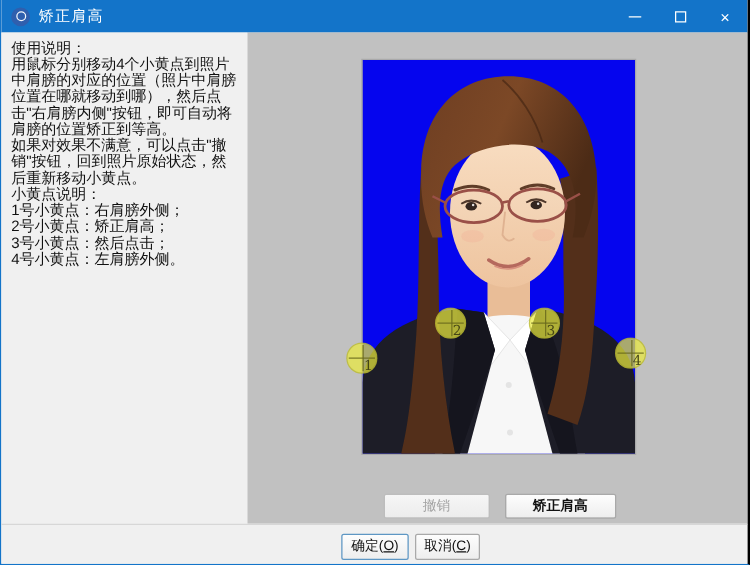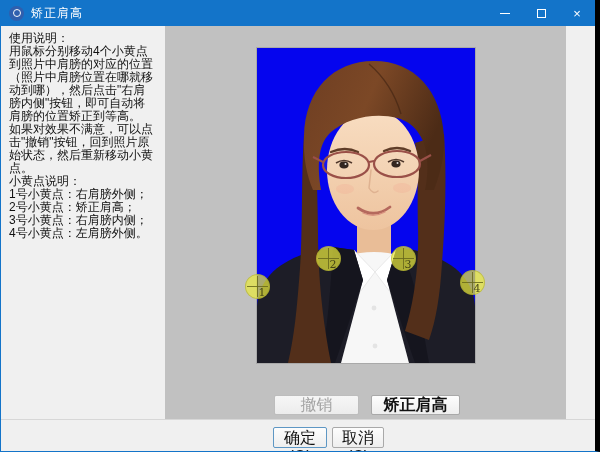--- a/index.html
+++ b/index.html
@@ -1,19 +1,19 @@
 <!DOCTYPE html>
 <html><head>
 <meta charset="utf-8">
 <style>
   * { margin:0; padding:0; box-sizing:border-box; }
   html,body { width:600px; height:452px; font-family:"Liberation Sans","DejaVu Sans",sans-serif; }
   .window {
     width:600px; height:452px; position:relative; overflow:hidden;
-    border-left:1px solid #1374c9; border-right:5px solid #000000; border-bottom:1px solid #1374c9;
+    border-left:1px solid #1374c9; border-right:2px solid #000000; border-bottom:1px solid #1374c9;
     background:#f0f0f0;
   }
   
   .titlebar {
     height:26px; background:#1374c9; display:flex; align-items:center; color:#fff;
   }
   .app-icon {
     width:15px; height:15px; border-radius:50%; margin-left:8px; position:relative;
     background:#2f5fae; flex:0 0 auto;
   }
@@ -25,21 +25,21 @@
   .tb-spacer { flex:1; }
   .tb-btn {
     width:36px; height:26px; display:flex; align-items:center; justify-content:center;
     font-size:13px; color:#fff; cursor:default;
   }
   .tb-btn.min span { display:block; width:10px; height:1px; background:#fff; }
   .tb-btn.max span { display:block; width:9px; height:9px; border:1px solid #fff; }
   
   .body { display:flex; height:393px; }
   .left-panel {
-    width:164px; background:#f0f0f0; padding:6px 8px 0 8px;
+    width:197px; background:#f0f0f0; padding:6px 8px 0 8px;
     font-size:12px; line-height:13px; color:#111;
   }
   .left-panel p { margin:0; }
   .mt-head { margin-top:0; }
   .mt-p1 { margin-top:5px; }
   .mt-p2 { margin-top:12px; }
   .mt-dots { margin-top:9px; }
   .mt-list { margin-top:6px; }
   .photo-area {
     position:relative; width:401px; background:#c1c1c1; overflow:hidden;
@@ -55,21 +55,21 @@
     background:rgba(233,233,62,0.72); border:1px solid rgba(150,150,40,0.45);
   }
   .dot .ch-h { position:absolute; left:1px; right:1px; top:50%; height:1px; background:rgba(105,105,28,0.85); }
   .dot .ch-v { position:absolute; top:1px; bottom:1px; left:50%; width:1px; background:rgba(105,105,28,0.85); }
   .dot .num {
     position:absolute; right:3px; bottom:-1px; font-size:11px; color:rgba(60,60,18,0.92);
     font-family:"DejaVu Serif","Liberation Serif",serif;
   }
   
   .btn {
-    position:absolute; height:20px; font-size:16px;
+    position:absolute; height:20px; font-size:11px;
     background:linear-gradient(#fdfdfd,#eeeeee); border:1px solid #a9a9a9; border-radius:2px;
     color:#111; text-align:center; line-height:18px; cursor:default;
   }
   .btn:disabled { color:#a3a3a3; background:linear-gradient(#f6f6f6,#ececec); border-color:#bdbdbd; }
   .btn-undo { left:109px; top:369px; width:85px; }
   .btn-correct { left:206px; top:369px; width:89px; font-weight:bold; }
   
   .bottom-bar {
     position:relative; height:33px; background:#f0f0f0; border-top:1px solid #d7d7d7;
   }
@@ -102,21 +102,21 @@
 
   <div class="body">
 
     <div class="left-panel">
       <p class="mt-head">使用说明：</p>
       <p class="mt-p1">用鼠标分别移动4个小黄点到照片中肩膀的对应的位置（照片中肩膀位置在哪就移动到哪），然后点击"右肩膀内侧"按钮，即可自动将肩膀的位置矫正到等高。</p>
       <p class="mt-p2">如果对效果不满意，可以点击"撤销"按钮，回到照片原始状态，然后重新移动小黄点。</p>
       <p class="mt-dots">小黄点说明：</p>
       <p class="mt-list">1号小黄点：右肩膀外侧；</p>
       <p>2号小黄点：矫正肩高；</p>
-      <p>3号小黄点：右肩膀内侧；</p>
+      <p>3号小黄点：然后点击；</p>
       <p>4号小黄点：左肩膀外侧。</p>
     </div>
 
     <div class="photo-area">
 
       <div class="photo">
         <svg viewBox="0 0 218 315" preserveAspectRatio="none">
           <defs>
             <linearGradient id="hairG" x1="0" y1="0" x2="1" y2="0.4">
               <stop offset="0" stop-color="#6e3e22"></stop>

